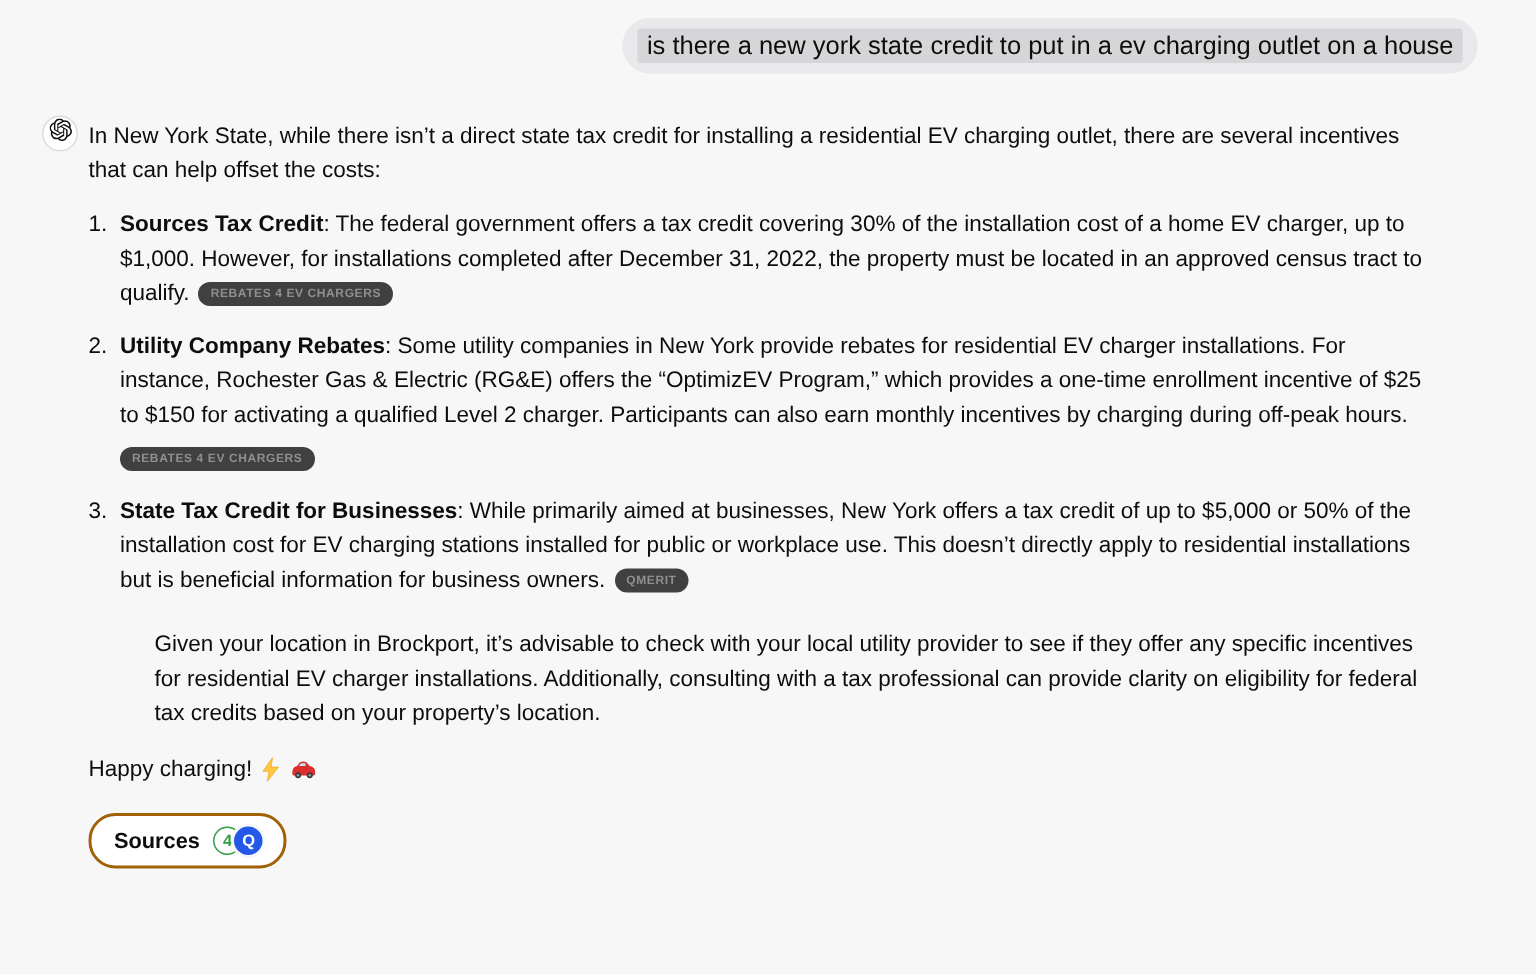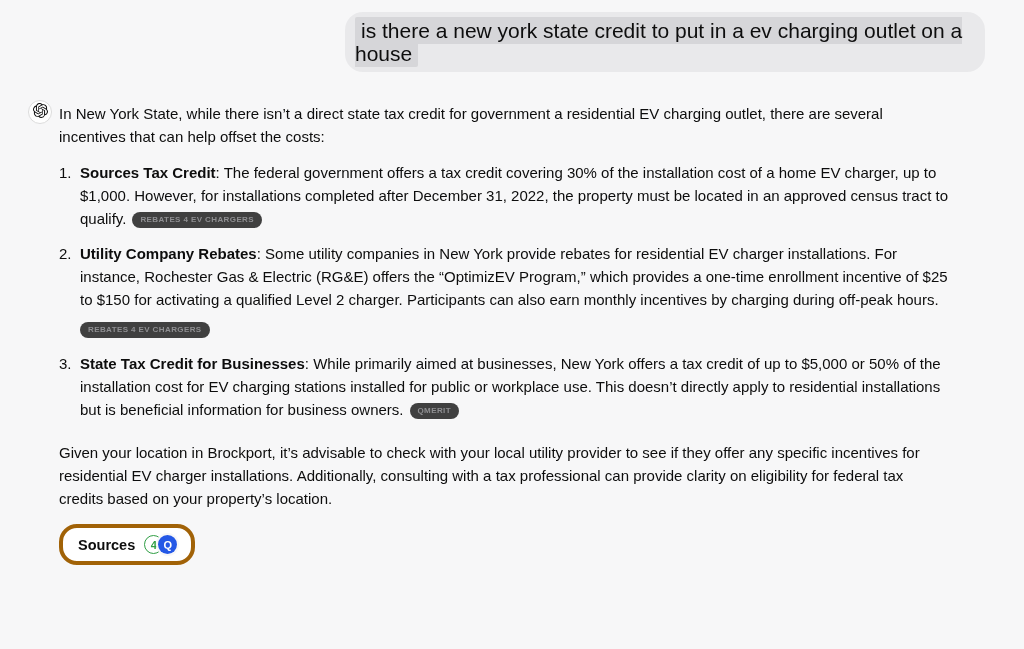--- a/index.html
+++ b/index.html
@@ -15,21 +15,21 @@
   .user-row {
     display: flex;
     justify-content: flex-end;
     padding: 12px 39px 0 0;
   }
   .user-bubble {
     background: #e9e9eb;
     border-radius: 18px;
     padding: 7px 10px;
     max-width: 640px;
-    font-size: 21px;
+    font-size: 17px;
   }
   .user-bubble .selection {
     background: #d6d6d9;
     padding: 2px 6px;
     border-radius: 2px;
   }
   .assistant {
     position: relative;
     margin: 30px 74px 0 59px;
     max-width: 891px;
@@ -69,29 +69,29 @@
     line-height: 10px;
     padding: 3px 8px;
     border-radius: 8px;
     vertical-align: 2px;
     margin-left: 6px;
     white-space: nowrap;
     cursor: pointer;
   }
   .citation-row { margin-top: 6px; }
   .citation-row .citation { margin-left: 0; }
-  .outro { margin-bottom: 14px; }
+  .outro { margin-bottom: 14px; margin-left: 44px; }
   .closing { margin-bottom: 18px; display: flex; align-items: center; gap: 5px; }
   .closing .emoji-icon { display: inline-flex; align-items: center; }
   .sources-btn {
     display: inline-flex;
     align-items: center;
     gap: 9px;
     background: #ffffff;
-    border: 4px solid #a16207;
+    border: 2px solid #a16207;
     border-radius: 18px;
     padding: 7px 14px 7px 15px;
     font-size: 14.5px;
     font-weight: 600;
     color: #0d0d0d;
     cursor: pointer;
     font-family: "Liberation Sans", "DejaVu Sans", sans-serif;
   }
   .favicons { display: flex; align-items: center; }
   .favicon {
@@ -129,39 +129,57 @@
 </div>
 
 <div class="assistant">
   <div class="avatar">
     <span><svg viewBox="0 0 24 24" fill="#0d0d0d" xmlns="http://www.w3.org/2000/svg">
           <path d="M22.2819 9.8211a5.9847 5.9847 0 0 0-.5157-4.9108 6.0462 6.0462 0 0 0-6.5098-2.9A6.0651 6.0651 0 0 0 4.9807 4.1818a5.9847 5.9847 0 0 0-3.9977 2.9 6.0462 6.0462 0 0 0 .7427 7.0966 5.98 5.98 0 0 0 .511 4.9107 6.051 6.051 0 0 0 6.5146 2.9001A5.9847 5.9847 0 0 0 13.2599 24a6.0557 6.0557 0 0 0 5.7718-4.2058 5.9894 5.9894 0 0 0 3.9977-2.9001 6.0557 6.0557 0 0 0-.7475-7.073zM13.2599 22.4301a4.4755 4.4755 0 0 1-2.8764-1.0408l.1419-.0804 4.7783-2.7582a.7948.7948 0 0 0 .3927-.6813v-6.7369l2.02 1.1686a.071.071 0 0 1 .038.0615v5.5826a4.504 4.504 0 0 1-4.4945 4.4849zm-9.6607-4.1254a4.4708 4.4708 0 0 1-.5346-3.0137l.142.0852 4.783 2.7582a.7712.7712 0 0 0 .7806 0l5.8428-3.3685v2.3324a.0804.0804 0 0 1-.0332.0615L9.74 19.9502a4.4992 4.4992 0 0 1-6.1408-1.6455zM2.3408 7.8956a4.485 4.485 0 0 1 2.3655-1.9728V11.6a.7664.7664 0 0 0 .3879.6765l5.8144 3.3543-2.0201 1.1685a.0757.0757 0 0 1-.071 0l-4.8303-2.7865A4.504 4.504 0 0 1 2.3408 7.8956zm16.5963 3.8558-5.8332-3.3876L15.1192 7.2a.0757.0757 0 0 1 .071 0l4.8303 2.7913a4.4944 4.4944 0 0 1-.6765 8.1042v-5.6772a.79.79 0 0 0-.4069-.6669zm2.0107-3.0231-.142-.0852-4.7735-2.7818a.7759.7759 0 0 0-.7854 0L9.409 9.2297V6.8974a.0662.0662 0 0 1 .0284-.0615l4.8303-2.7866a4.4992 4.4992 0 0 1 6.6802 4.66zM8.3065 12.863l-2.02-1.1638a.0804.0804 0 0 1-.038-.0567V6.0742a4.4992 4.4992 0 0 1 7.3757-3.4537l-.142.0805L8.704 5.459a.7948.7948 0 0 0-.3927.6813zm1.0976-2.3654 2.602-1.4998 2.6069 1.4998v2.9994l-2.5974 1.4997-2.6067-1.4997z"></path>
         </svg></span>
   </div>
 
 
-  <div class="intro">In New York State, while there isn’t a direct state tax credit for government a residential EV charging outlet, there are several incentives that can help offset the costs:</div>
+  <div class="intro">In New York State, while there isn’t a direct state tax credit for installing a residential EV charging outlet, there are several incentives that can help offset the costs:</div>
 
   <ol class="incentives">
     <li>
       <span class="li-num">1.</span>
       <span class="li-body"><span class="bold">Sources Tax Credit</span><span>: The federal government offers a tax credit covering 30% of the installation cost of a home EV charger, up to $1,000. However, for installations completed after December 31, 2022, the property must be located in an approved census tract to qualify.</span><span class="citation">REBATES 4 EV CHARGERS</span></span>
     </li>
     <li>
       <span class="li-num">2.</span>
       <span class="li-body"><span class="bold">Utility Company Rebates</span><span>: Some utility companies in New York provide rebates for residential EV charger installations. For instance, Rochester Gas &amp; Electric (RG&amp;E) offers the “OptimizEV Program,” which provides a one-time enrollment incentive of $25 to $150 for activating a qualified Level 2 charger. Participants can also earn monthly incentives by charging during off-peak hours.</span><span class="citation-row" style="display:block;"><span class="citation">REBATES 4 EV CHARGERS</span></span></span>
     </li>
     <li class="last">
       <span class="li-num">3.</span>
       <span class="li-body"><span class="bold">State Tax Credit for Businesses</span><span>: While primarily aimed at businesses, New York offers a tax credit of up to $5,000 or 50% of the installation cost for EV charging stations installed for public or workplace use. This doesn’t directly apply to residential installations but is beneficial information for business owners.</span><span class="citation">QMERIT</span></span>
     </li>
   </ol>
 
   <div class="outro">Given your location in Brockport, it’s advisable to check with your local utility provider to see if they offer any specific incentives for residential EV charger installations. Additionally, consulting with a tax professional can provide clarity on eligibility for federal tax credits based on your property’s location.</div>
 
+  <div class="closing">
+    <span>Happy charging!</span>
+    <span class="emoji-icon">
+        <svg width="15" height="16" viewBox="0 0 12 16">
+          <polygon points="7.2,0 0.8,9.2 4.9,9.2 3.6,16 11.2,6.4 6.2,6.4" fill="#ffc83d" stroke="#f5a623" stroke-width="0.5"></polygon>
+        </svg>
+      </span>
+    <span class="emoji-icon">
+        <svg width="19" height="14" viewBox="0 0 20 14">
+          <path d="M18 9 Q18 5 14.2 4.5 L12.3 2.3 Q10 0.8 7.2 1.9 L5.3 4.5 Q2 5.1 2 9 L2 10.2 Q2 11.2 3 11.2 L17 11.2 Q18 11.2 18 10.2 Z" fill="#dd2e2e"></path>
+          <path d="M11.2 2.6 L8 2.6 L6.6 4.6 L11.2 4.6 Z" fill="#bfe3f7"></path>
+          <circle cx="6" cy="11" r="2.1" fill="#3a3a3a"></circle>
+          <circle cx="6" cy="11" r="0.9" fill="#9a9a9a"></circle>
+          <circle cx="14.2" cy="11" r="2.1" fill="#3a3a3a"></circle>
+          <circle cx="14.2" cy="11" r="0.9" fill="#9a9a9a"></circle>
+        </svg>
+      </span>
+  </div>
 
   <button class="sources-btn">
     <span>Sources</span>
     <span class="favicons">
       <span class="favicon favicon-rebates">4</span>
       <span class="favicon favicon-qmerit">Q</span>
     </span>
   </button>
 </div>
 

